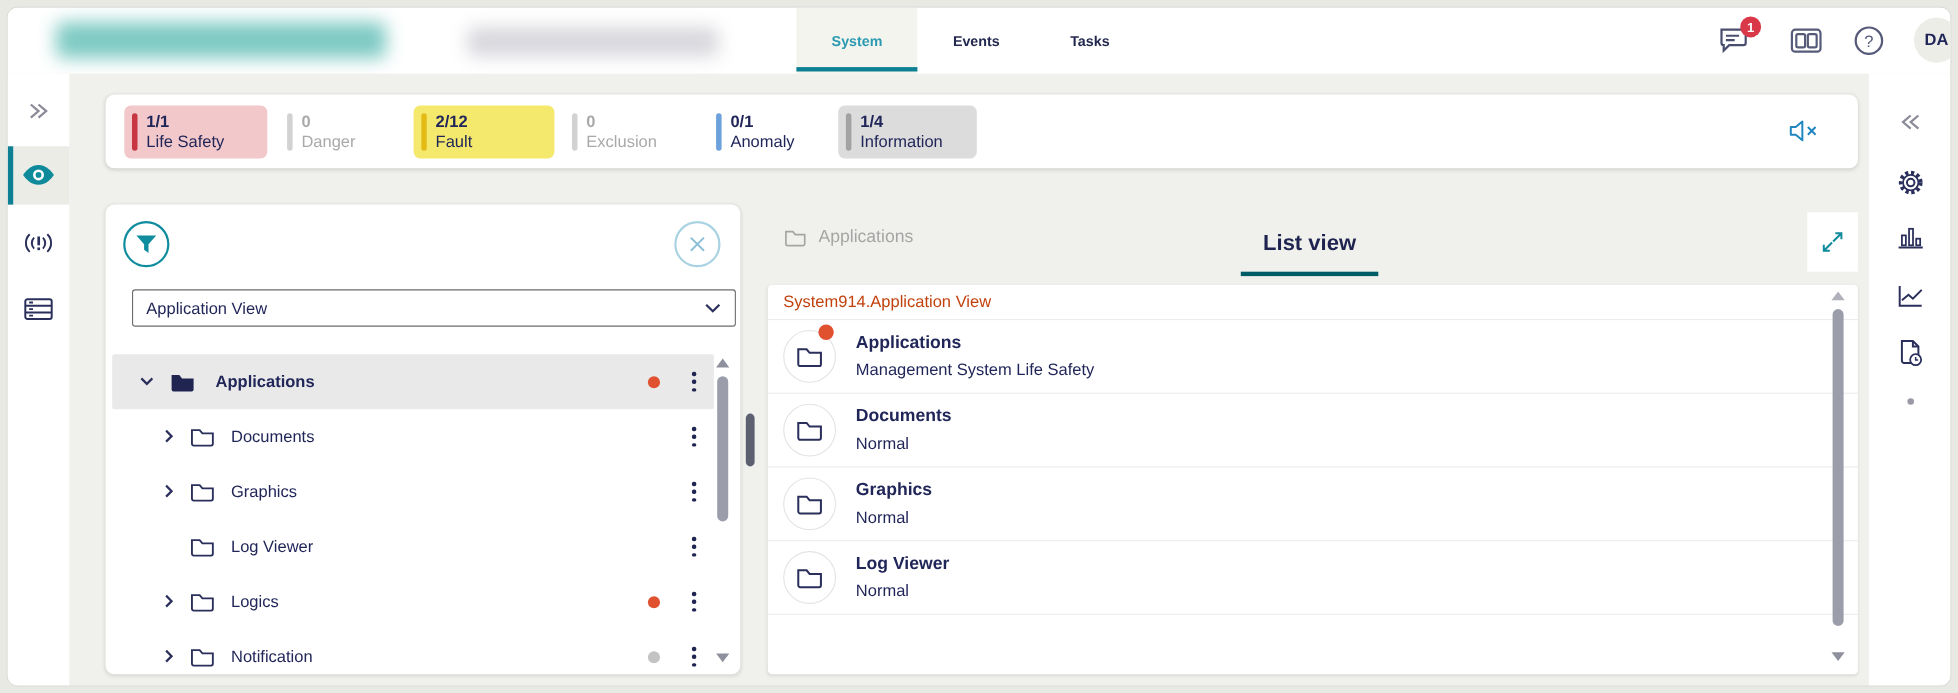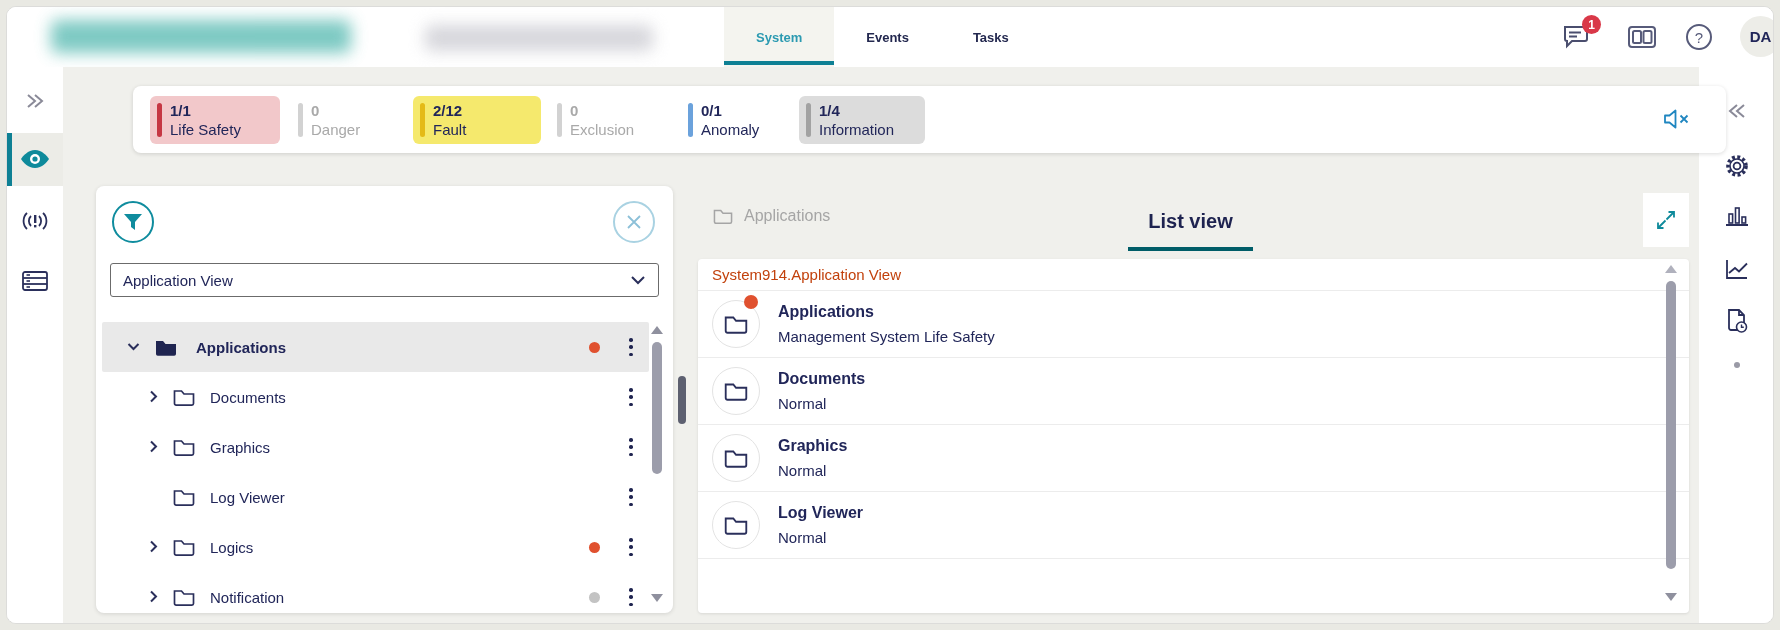--- a/index.html
+++ b/index.html
@@ -26,40 +26,40 @@
   
   .content { position:absolute; left:0; top:60px; width:100%; height:558px; background:#f0f0ec; }
   .rail { position:absolute; top:0; bottom:0; background:#fff; }
   .rail-left { left:0; width:56px; }
   .rail-right { right:0; width:74px; }
   .rail-btn { position:absolute; width:40px; height:40px; display:flex; align-items:center; justify-content:center; }
   .rail-active-bg { position:absolute; left:0; top:66px; width:56px; height:53px; background:#ececE7; }
   .rail-active-bar { position:absolute; left:0; top:66px; width:5px; height:53px; background:#0e8094; }
   
   .status-card { position:absolute; left:89px; top:19px; width:1593px; height:67px; background:#fff; border-radius:8px;
-                 box-shadow:0 1px 4px rgba(0,0,0,.14);margin-left:37px; }
+                 box-shadow:0 1px 4px rgba(0,0,0,.14); }
   .sbadge { position:absolute; top:10px; height:48px; border-radius:6px; padding:5px 12px 0 20px; }
   .sbadge .bar { position:absolute; left:7px; top:7px; bottom:7px; width:5px; border-radius:3px; }
   .sbadge .cnt { font-size:15px; font-weight:bold; line-height:19px; }
   .sbadge .lbl { font-size:15px; line-height:20px; }
   .b-ls  { left:17px;  width:130px; background:#f2c8ca; } .b-ls .bar { background:#c63743; }
   .b-dg  { left:158px; width:105px; } .b-dg .bar { background:#d2d2d2; } .b-dg .cnt,.b-dg .lbl { color:#a9a9a9; }
   .b-ft  { left:280px; width:128px; background:#f5e96d; } .b-ft .bar { background:#e4ba17; }
   .b-ex  { left:417px; width:112px; } .b-ex .bar { background:#d2d2d2; } .b-ex .cnt,.b-ex .lbl { color:#a9a9a9; }
   .b-an  { left:548px; width:105px; } .b-an .bar { background:#6ba2dc; }
   .b-in  { left:666px; width:126px; background:#dcdcdc; } .b-in .bar { background:#a2a2a2; }
   .mute-btn { position:absolute; right:34px; top:20px; width:30px; height:26px; }
   
   .tree-card { position:absolute; left:89px; top:119px; width:577px; height:427px; background:#fff; border-radius:8px;
                box-shadow:0 1px 4px rgba(0,0,0,.12); overflow:hidden; }
   .filter-btn { position:absolute; left:16px; top:15px; width:42px; height:42px; border-radius:50%;
                 border:2px solid #0f8c9e; display:flex; align-items:center; justify-content:center; background:#fff; }
   .clear-btn { position:absolute; right:18px; top:15px; width:42px; height:42px; border-radius:50%;
                border:2px solid #a9d2e2; display:flex; align-items:center; justify-content:center; background:#fff; }
-  .view-select { position:absolute; left:14px; top:77px; width:549px; height:34px; border:1px solid #6b6b6b;
+  .view-select { position:absolute; left:24px; top:77px; width:549px; height:34px; border:1px solid #6b6b6b;
                  border-radius:3px; display:flex; align-items:center; padding:0 12px; font-size:15px; color:#212659; background:#fff; }
   .view-select .chev { margin-left:auto; }
   .tree-rows { position:absolute; left:0; top:136px; width:553px; }
   .trow { position:relative; height:50px; display:flex; align-items:center; margin:0 0 0 6px; border-radius:2px; }
   .trow.sel { background:#e9e9e9; }
   .trow .tchev { position:absolute; left:24px; width:16px; height:16px; display:flex; }
   .trow.child .tchev { left:44px; }
   .trow .tfold { position:absolute; left:52px; width:24px; height:20px; }
   .trow.child .tfold { left:70px; }
   .trow .tlabel { position:absolute; left:94px; font-size:15px; }

